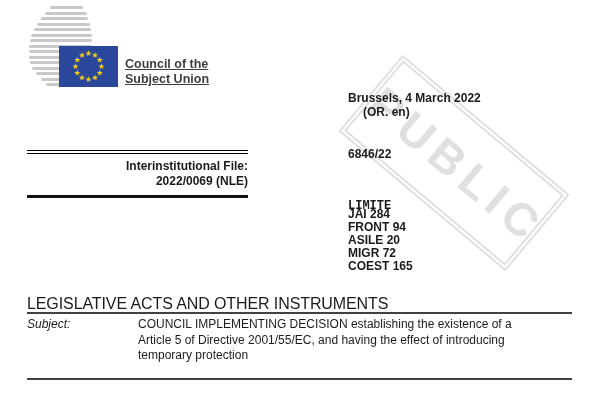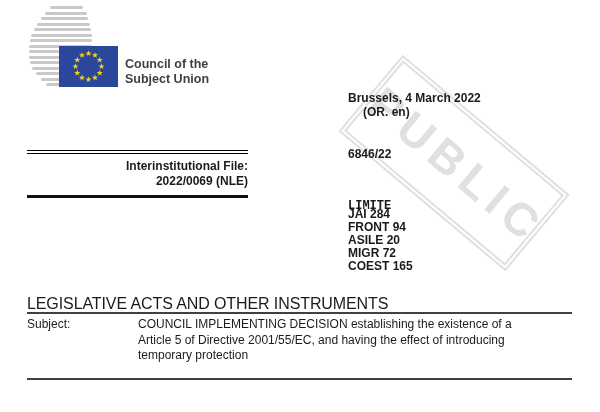--- a/index.html
+++ b/index.html
@@ -7,21 +7,21 @@
     width:600px; height:412px; background:#ffffff; overflow:hidden;
     font-family:"Liberation Sans", sans-serif; color:#1b1b1b; position:relative;
   }
   .abs { position:absolute; }
 
   
   #logo-bars .bar { position:absolute; height:3px; border-radius:1.5px; }
   #eu-flag { position:absolute; left:59px; top:46px; width:59px; height:41px; }
   #org-name {
     position:absolute; left:125px; top:57px;
-    font-size:12.5px; font-weight:bold; color:#3f3f3f; line-height:15px;
+    font-size:12.5px; font-weight:bold; color:#3f3f3f; line-height:15px;text-decoration:underline;
   }
 
   
   #watermark {
     position:absolute; left:345px; top:113px; width:218px; height:100px;
     transform:rotate(40deg);
     border:6px double #e0e0e0;
     display:flex; align-items:center; justify-content:center;
     z-index:0; box-sizing:border-box;
   }
@@ -48,21 +48,21 @@
   }
 
   
   #section-heading {
     position:absolute; left:27px; top:295px;
     font-weight:normal; font-size:16px; letter-spacing:-0.1px;
   }
   .rule { position:absolute; left:27px; width:545px; height:2px; background:#414141; }
   #rule-top    { top:312px; }
   #rule-bottom { top:378px; }
-  #subject-label { position:absolute; left:27px;  top:317px; font-size:12px; }
+  #subject-label { position:absolute; left:27px;  top:317px; font-size:12px;font-style:italic; }
   #subject-text  { position:absolute; left:138px; top:317px; font-size:12px; line-height:15.5px; width:450px; }
 </style>
 </head>
 <body>
 
 <div id="watermark" style="border-color: rgb(224, 224, 224);">
   <span style="color: rgb(224, 224, 224);">PUBLIC</span>
 </div>
 
 <div class="content abs" style="left:0;top:0;width:340px;height:100px;">

